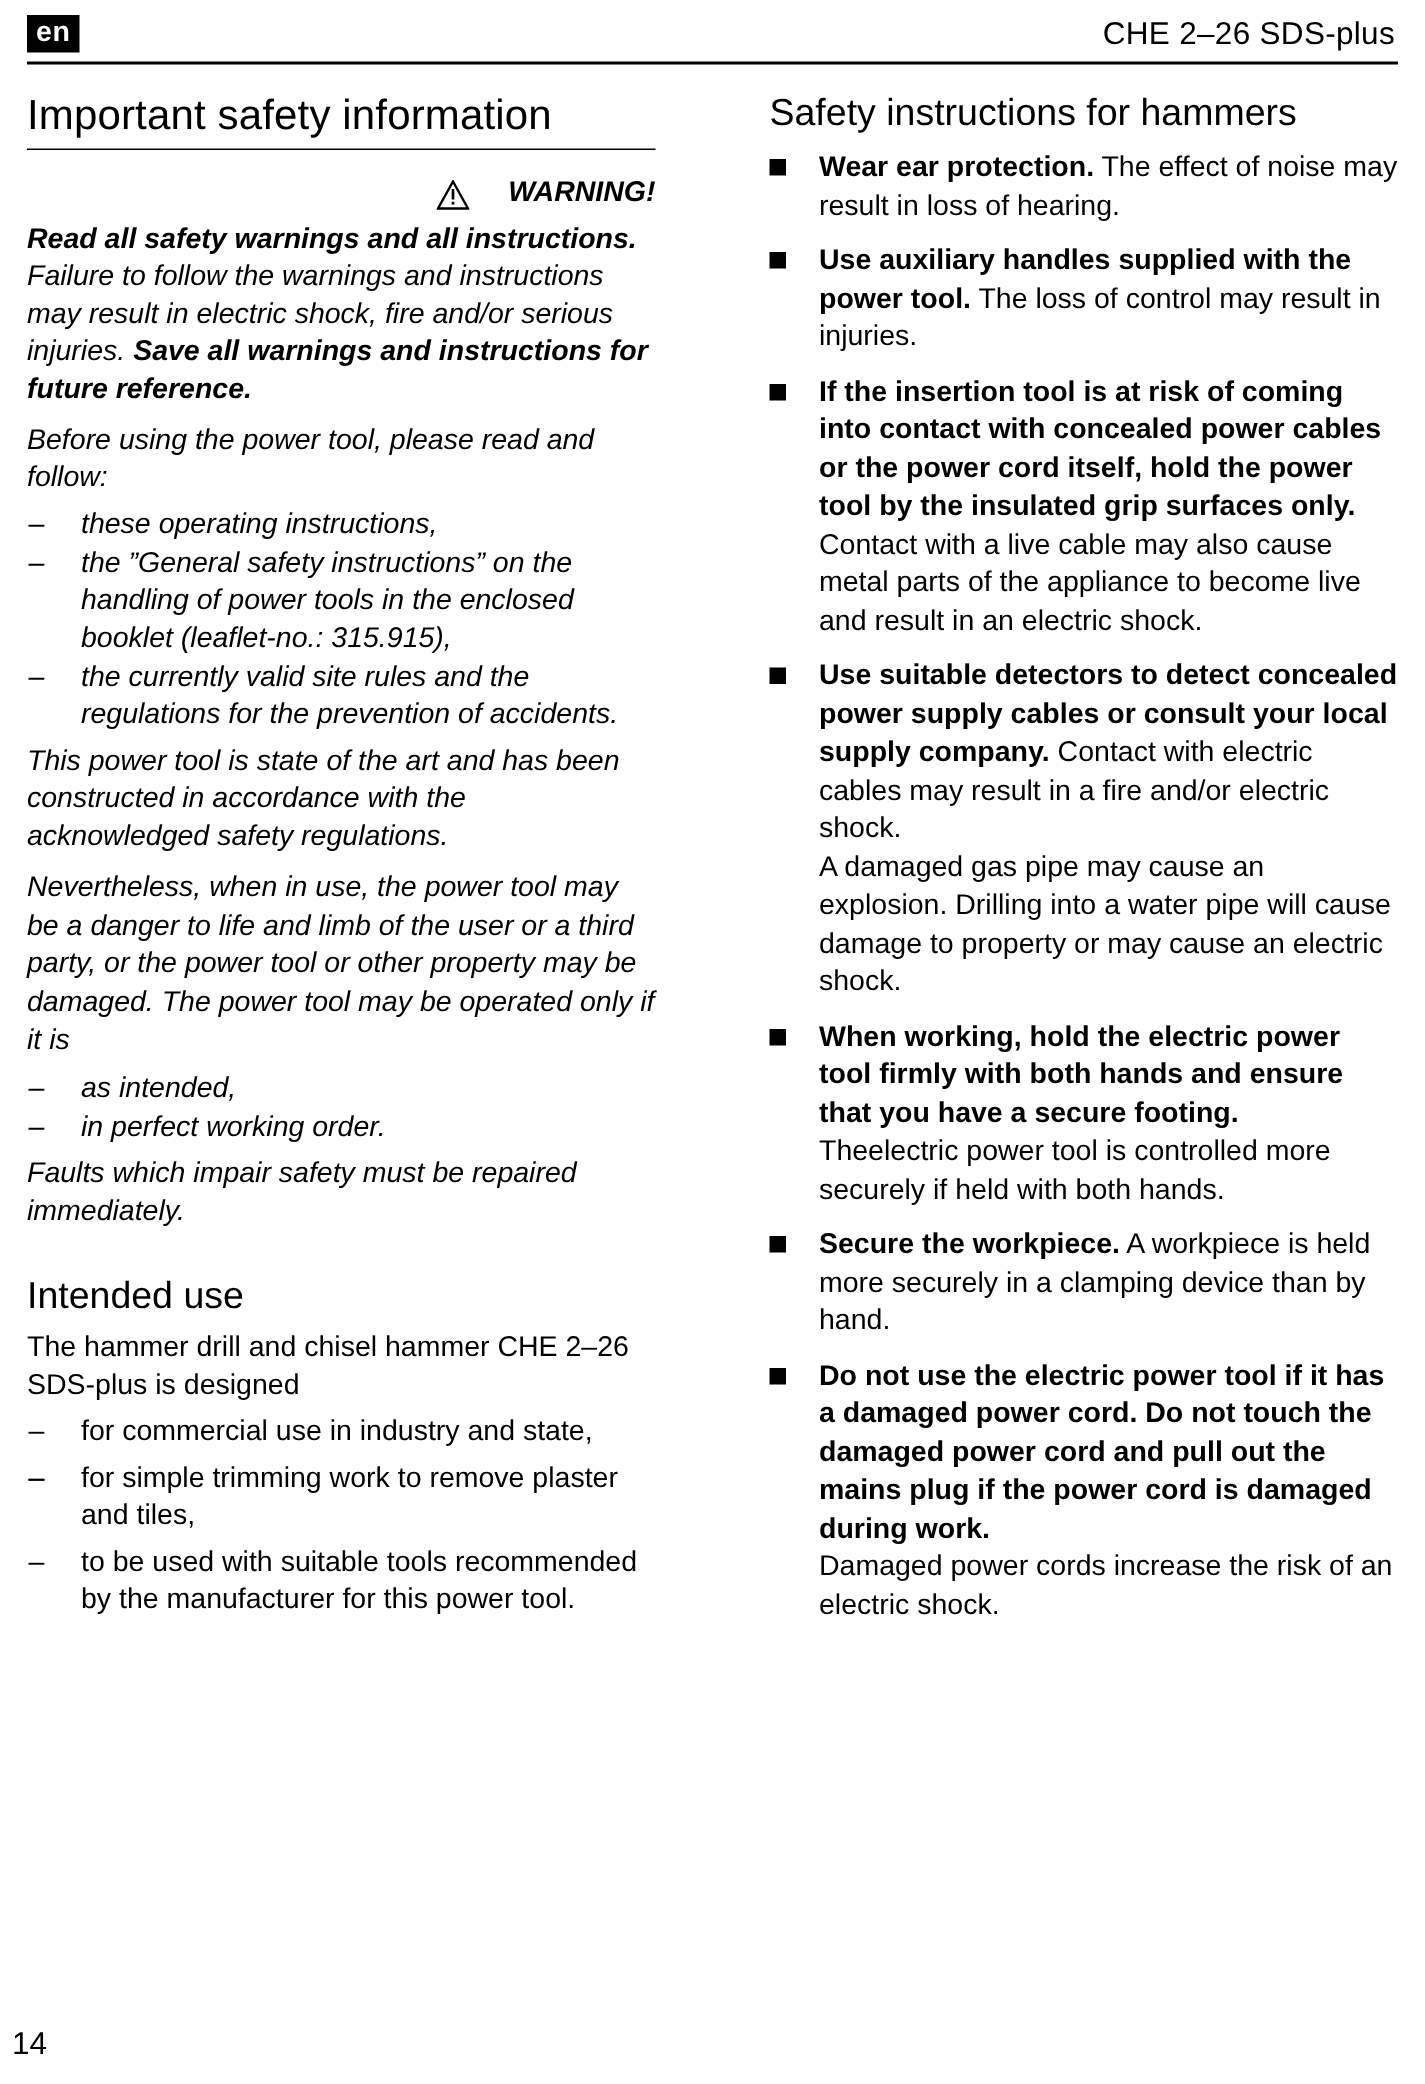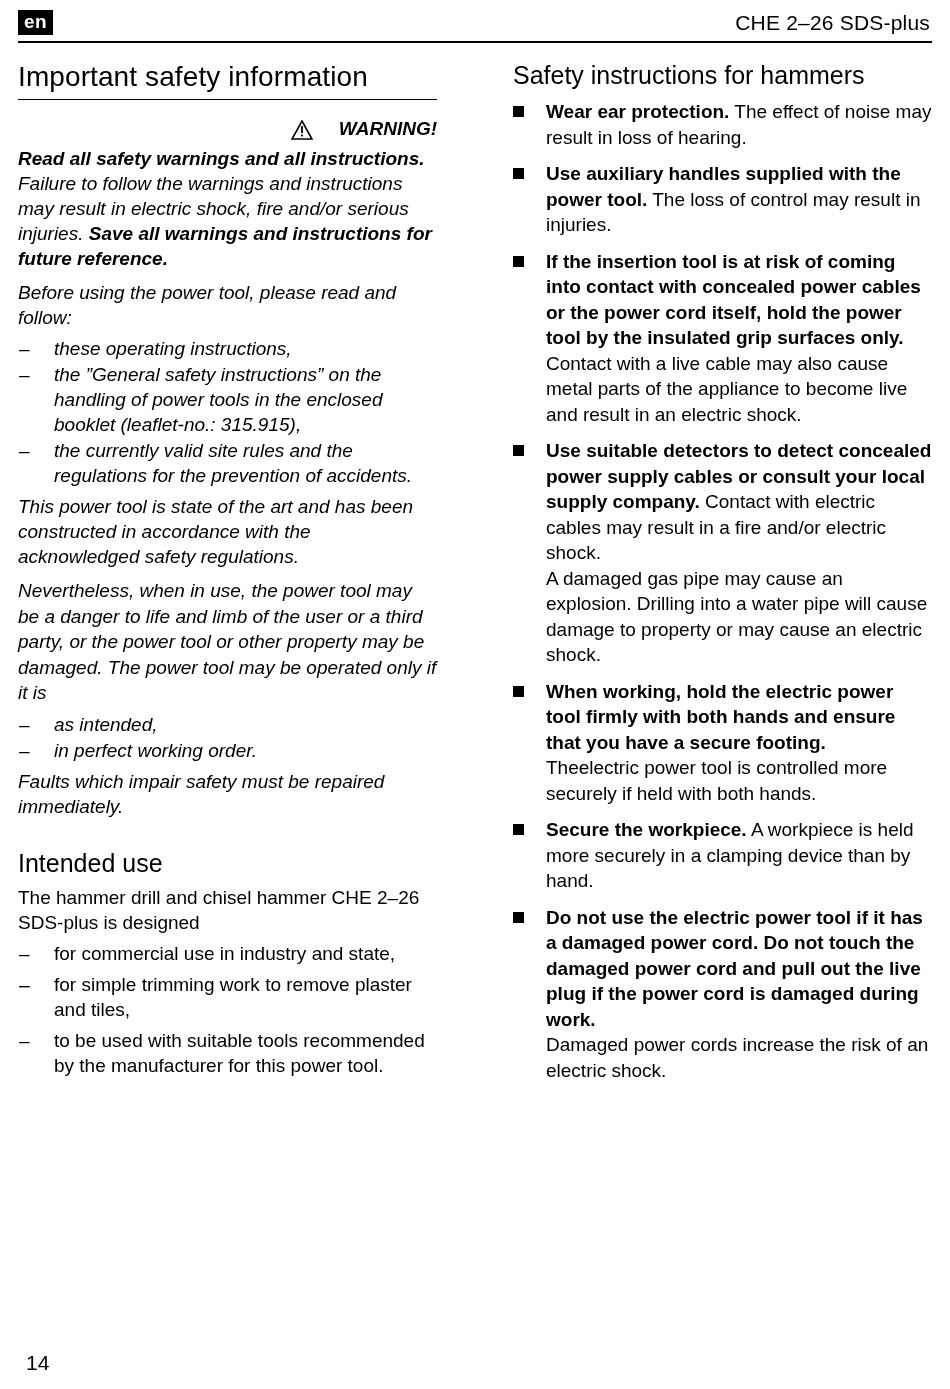--- a/index.html
+++ b/index.html
@@ -147,21 +147,21 @@
     display: inline-block;
   }
   ul.sq li .lead { font-weight: bold; }
 
   
   ul.dash.use li { margin-bottom: 6px; }
 
   
   .folio {
     position: absolute;
-    left: 26px;
+    left: 8px;
     bottom: 14px;
     font-size: 21px;
   }
 </style>
 </head>
 <body>
 
 <div class="page">
 
   <div class="header">
@@ -226,20 +226,20 @@
 
       <ul class="sq">
         <li><span class="mk"></span><span class="lead">Wear ear protection.</span><span> The effect of noise may result in loss of hearing.</span></li>
         <li><span class="mk"></span><span class="lead">Use auxiliary handles supplied with the power tool.</span><span> The loss of control may result in injuries.</span></li>
         <li><span class="mk"></span><span class="lead">If the insertion tool is at risk of coming into contact with concealed power cables or the power cord itself, hold the power tool by the insulated grip surfaces only.</span><span> Contact with a live cable may also cause metal parts of the appliance to become live and result in an electric shock.</span></li>
         <li><span class="mk"></span><span class="lead">Use suitable detectors to detect concealed power supply cables or consult your local supply company.</span><span style="white-space:pre-line"> Contact with electric cables may result in a fire and/or electric shock.
 A damaged gas pipe may cause an explosion. Drilling into a water pipe will cause damage to property or may cause an electric shock.</span></li>
         <li><span class="mk"></span><span class="lead">When working, hold the electric power tool firmly with both hands and ensure that you have a secure footing.</span><span style="white-space:pre-line">
 Theelectric power tool is controlled more securely if held with both hands.</span></li>
         <li><span class="mk"></span><span class="lead">Secure the workpiece.</span><span> A workpiece is held more securely in a clamping device than by hand.</span></li>
-        <li><span class="mk"></span><span class="lead">Do not use the electric power tool if it has a damaged power cord. Do not touch the damaged power cord and pull out the live plug if the power cord is damaged during work.</span><span style="white-space:pre-line">
+        <li><span class="mk"></span><span class="lead">Do not use the electric power tool if it has a damaged power cord. Do not touch the damaged power cord and pull out the mains plug if the power cord is damaged during work.</span><span style="white-space:pre-line">
 Damaged power cords increase the risk of an electric shock.</span></li>
       </ul>
     </div>
   </div>
 
   <div class="folio">14</div>
 </div>
 
 </body></html>

